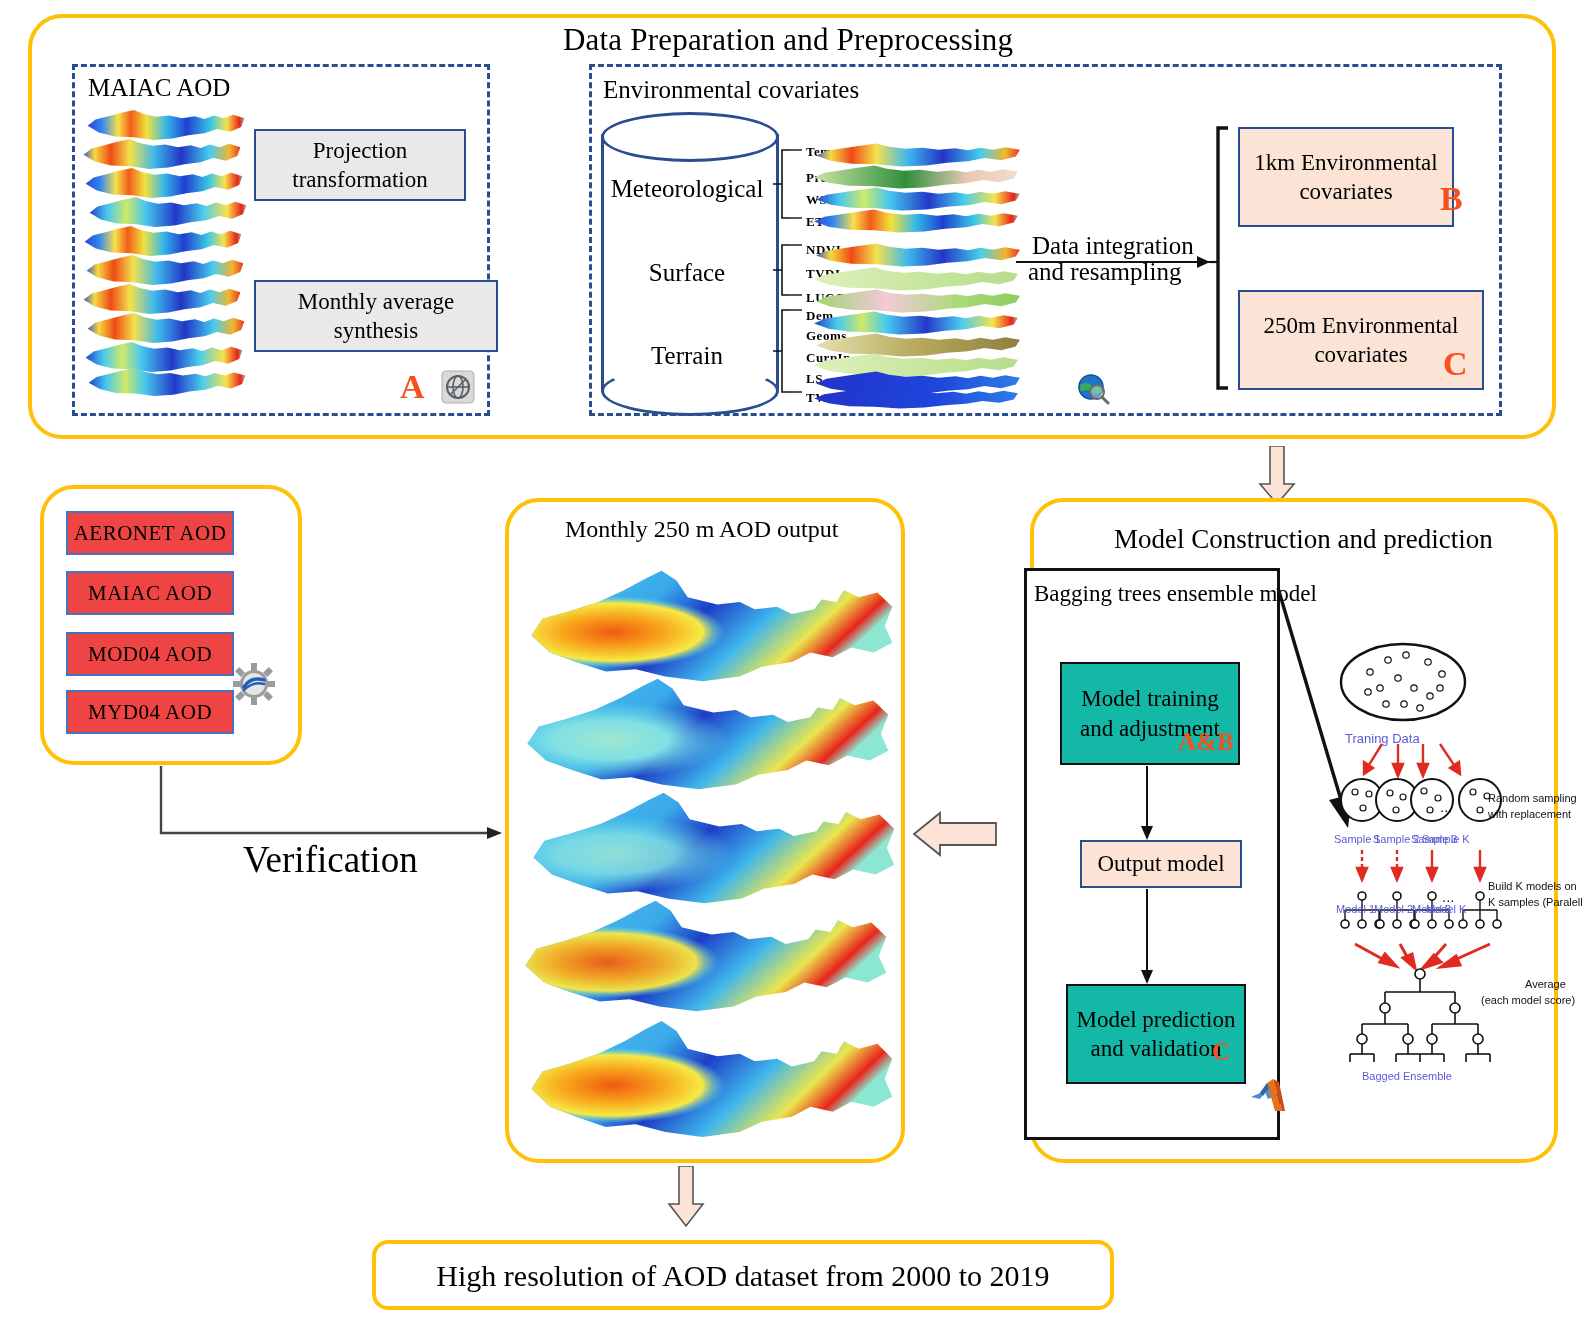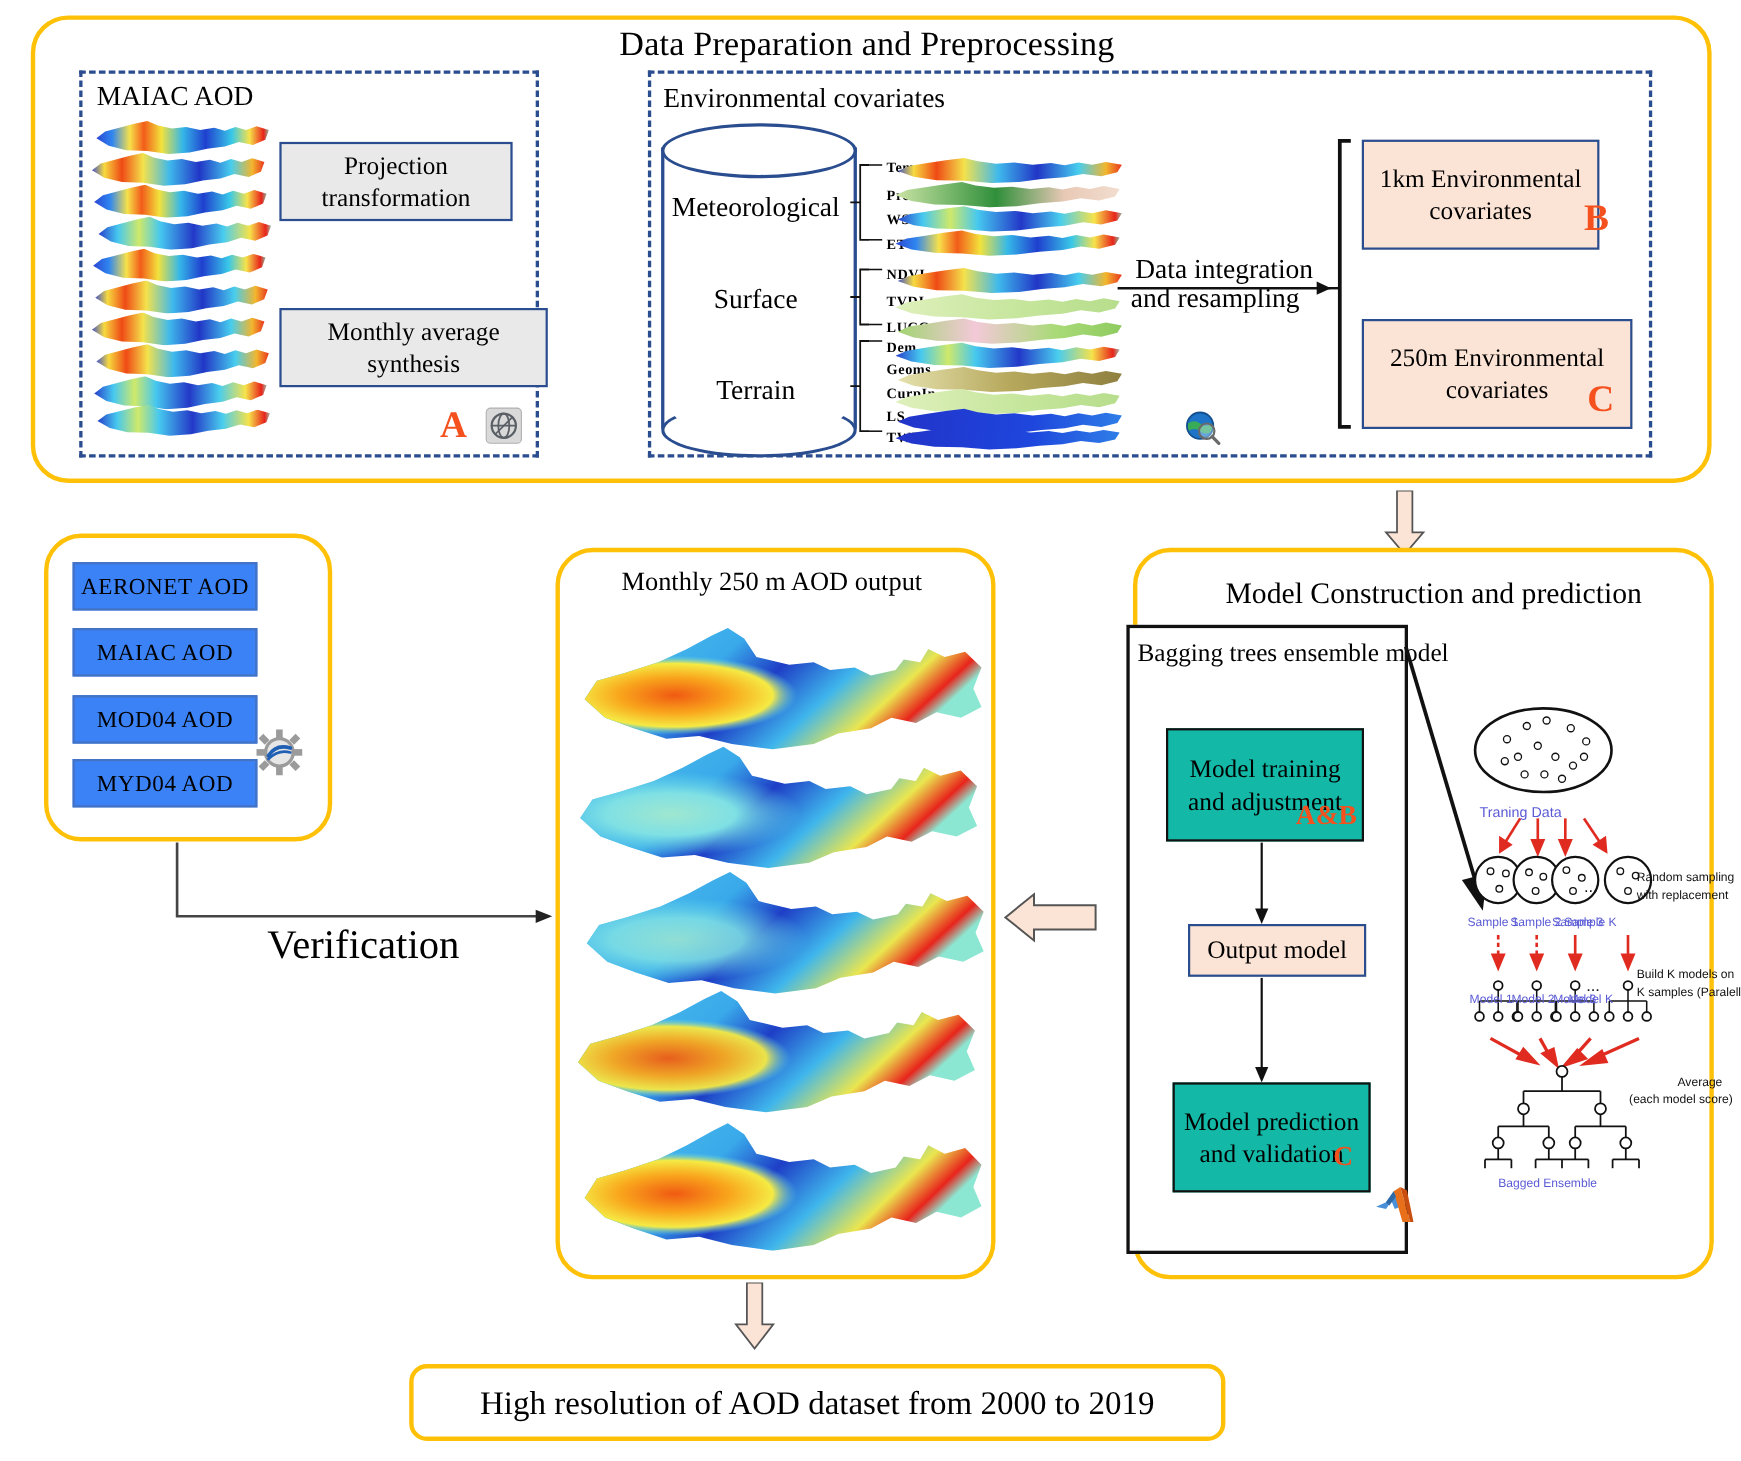--- a/index.html
+++ b/index.html
@@ -16,21 +16,21 @@
 
   .ttl{position:absolute;font-size:31px;letter-spacing:.2px;white-space:nowrap;}
   .sub-ttl{position:absolute;font-size:25px;white-space:nowrap;}
   .panel-ttl{position:absolute;font-size:25px;white-space:nowrap;}
 
   
   .box{position:absolute;box-sizing:border-box;display:flex;align-items:center;justify-content:center;
        text-align:center;line-height:1.28;}
   .box.grey{background:#e9e9e9;border:2px solid #2a4d8f;font-size:23px;padding:6px 10px;}
   .box.peach{background:#fbe3d5;border:2px solid #2a4d8f;font-size:23px;}
-  .box.white-blue{background:#3b82f6;border:2px solid #4472c4;font-size:21px;
+  .box.white-blue{background:#ef4444;border:2px solid #4472c4;font-size:21px;
        font-family:"Liberation Serif",serif;letter-spacing:.5px;}
   .box.green{background:#14b8a6;border:2px solid #111;font-size:23px;}
   .box.peachblue{background:#fbe3d5;border:2px solid #2a4d8f;font-size:23px;}
   .box.outline{background:#fff;border:3px solid #111;}
 
   .redmark{position:absolute;color:#F4511E;font-size:34px;font-weight:bold;font-family:"Liberation Serif",serif;}
 
   
   .cyl-body{position:absolute;border-left:3px solid #2a4d8f;border-right:3px solid #2a4d8f;background:#fff;}
   .cyl-cap{position:absolute;border:3px solid #2a4d8f;border-radius:50%;background:#fff;}

